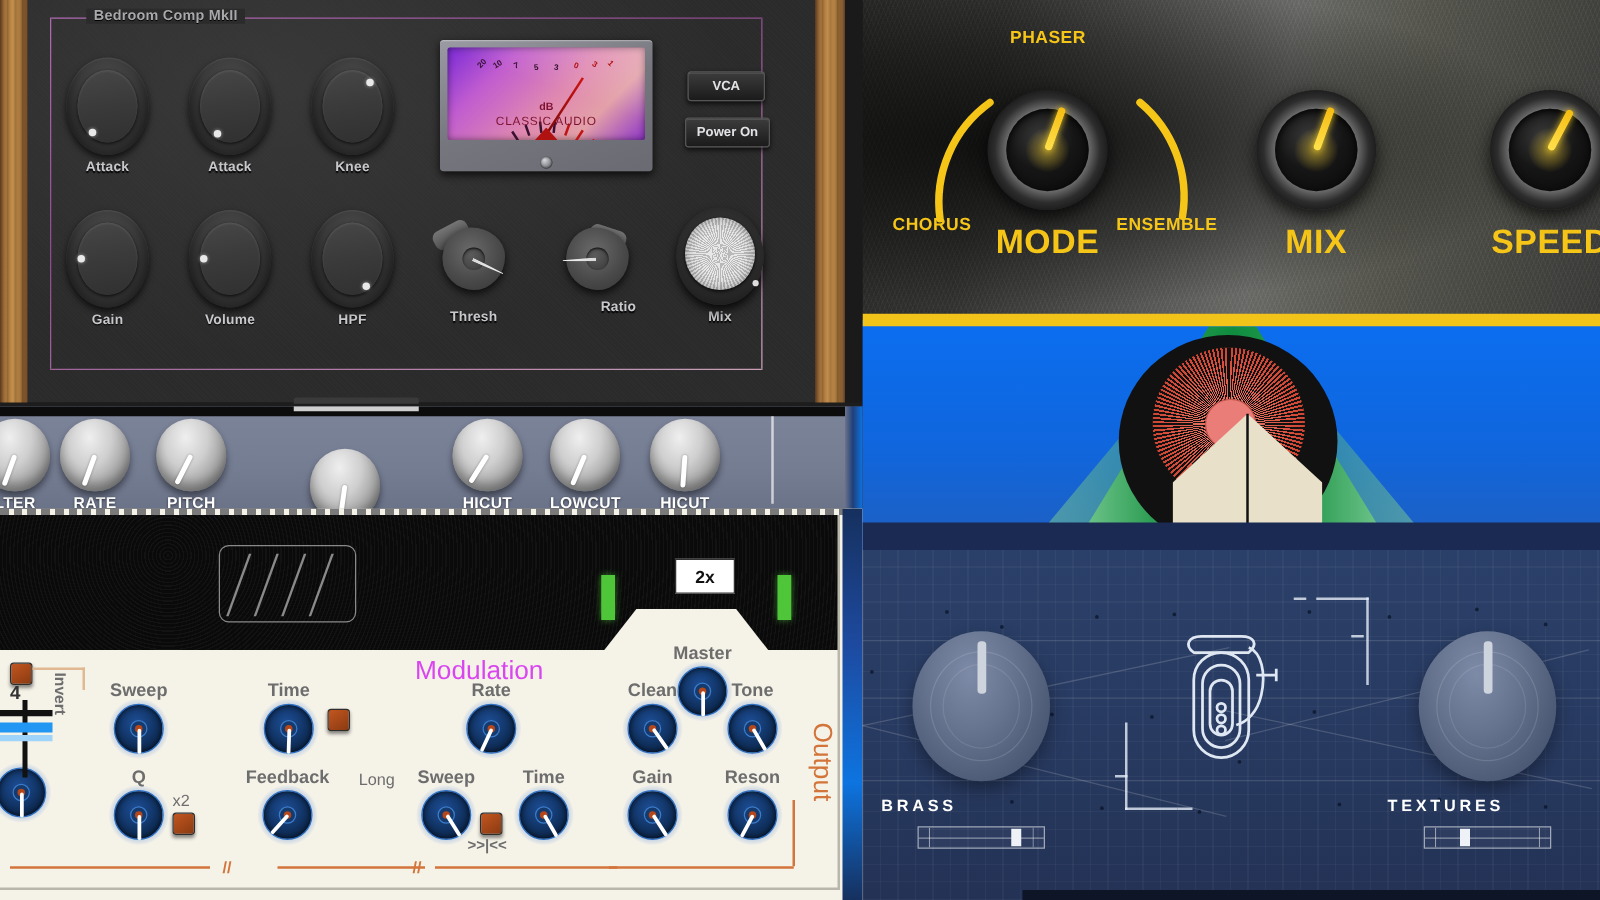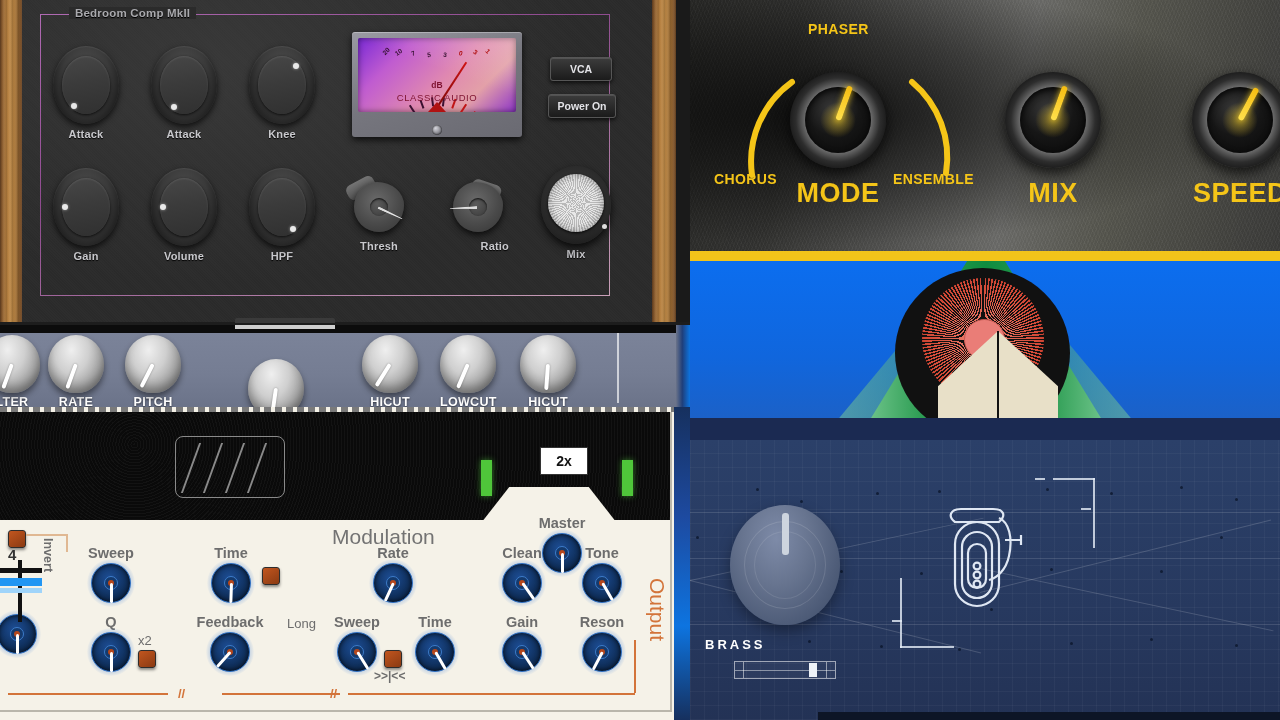--- a/index.html
+++ b/index.html
@@ -367,21 +367,21 @@
     background: linear-gradient(145deg,#c2561f,#8a3a12);
     border: 1.5px solid #2d2d2d;
     box-shadow: 0 2px 3px rgba(0,0,0,0.45);
     cursor: pointer;
   }
   .mod-note {
     position: absolute; font-size: 13px; color: #6d6d6d; font-weight: normal;
   }
   #mod-title {
     position: absolute; left: 332px; top: 525px; font-size: 21px;
-    color: #737373; font-weight: normal;
+    color: #d946ef; font-weight: normal;
   }
   #out-title {
     position: absolute; left: 645px; top: 578px; font-size: 21px;
     color: #d3743a; writing-mode: vertical-rl;
   }
   #inv-title {
     position: absolute; left: 41px; top: 538px; font-size: 12.5px;
     color: #6d6d6d; writing-mode: vertical-rl; font-weight: bold;
   }
   .rail {
@@ -556,21 +556,21 @@
       <div class="dk-label">HPF</div>
     </div>
 
     <div class="dk-wrap" style="left:348px; top:168px; width:62px;">
       <div class="pk">
         <div class="wing" style="left:-2px; top:4px; transform:rotate(-28deg);"></div>
         <div class="body"></div>
           <div class="hub"></div>
         <div class="needle" id="needle-thresh" style="transform: rotate(25deg);"></div>
       </div>
-      <div class="dk-label" style="margin-top:2px;">Thresh</div>
+      <div class="dk-label" style="margin-top:10px;">Thresh</div>
     </div>
     <div class="dk-wrap" style="left:447px; top:168px; width:62px;text-align:right;">
       <div class="pk">
         <div class="wing" style="left:24px; top:6px; transform:rotate(18deg);"></div>
         <div class="body"></div>
           <div class="hub"></div>
         <div class="needle" id="needle-ratio" style="transform: rotate(178deg);"></div>
       </div>
       <div class="dk-label" style="margin-top:2px;">Ratio</div>
     </div>
@@ -965,17 +965,31 @@
         </div>
       <div class="gk-label">BRASS</div>
       <div class="bp-slider">
         <div class="mid"></div>
           <div class="cap-l"></div>
           <div class="cap-r"></div>
         <div class="handle" style="left:74px;"></div>
       </div>
     </div>
 
+    <div class="gk-wrap" style="left:420px; top:65px; width:160px;">
+      <div class="gk">
+          <div class="r1"></div>
+          <div class="r2"></div>
+        <div class="ind"></div>
+        </div>
+      <div class="gk-label">TEXTURES</div>
+      <div class="bp-slider">
+        <div class="mid"></div>
+          <div class="cap-l"></div>
+          <div class="cap-r"></div>
+        <div class="handle" style="left:28px;"></div>
+      </div>
+    </div>
 
     <div id="bp-bottom"></div>
   </div>
 
 </div>
 
 </body></html>

